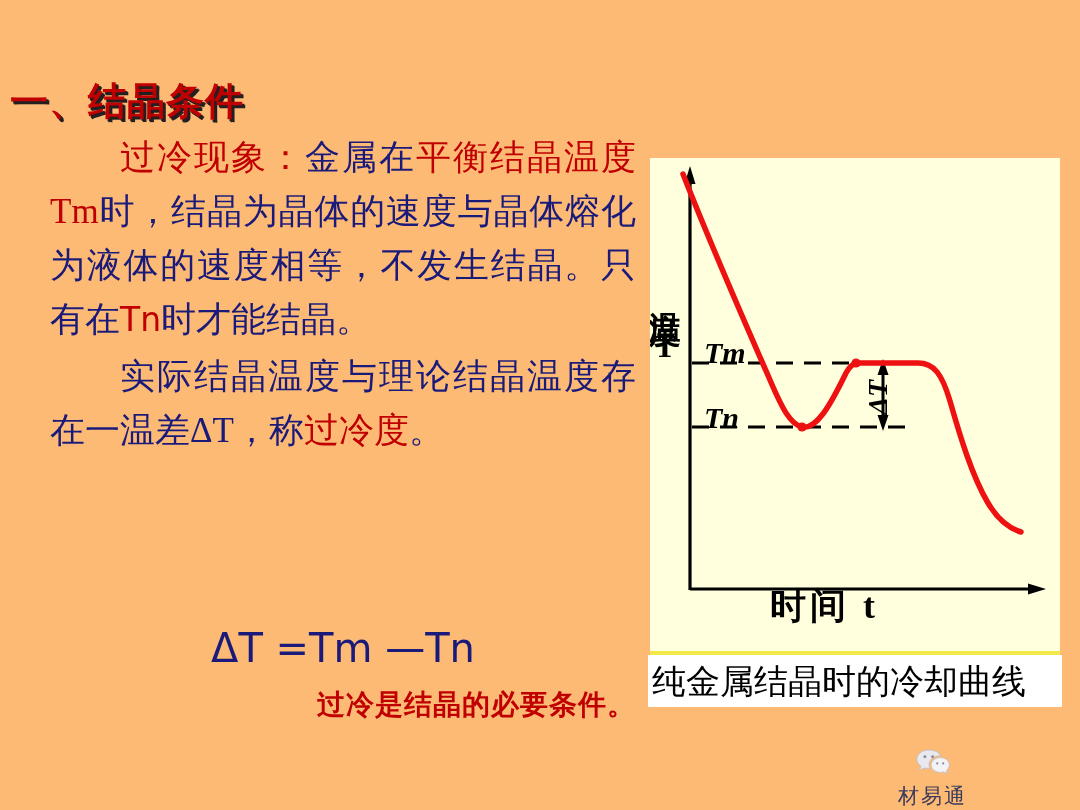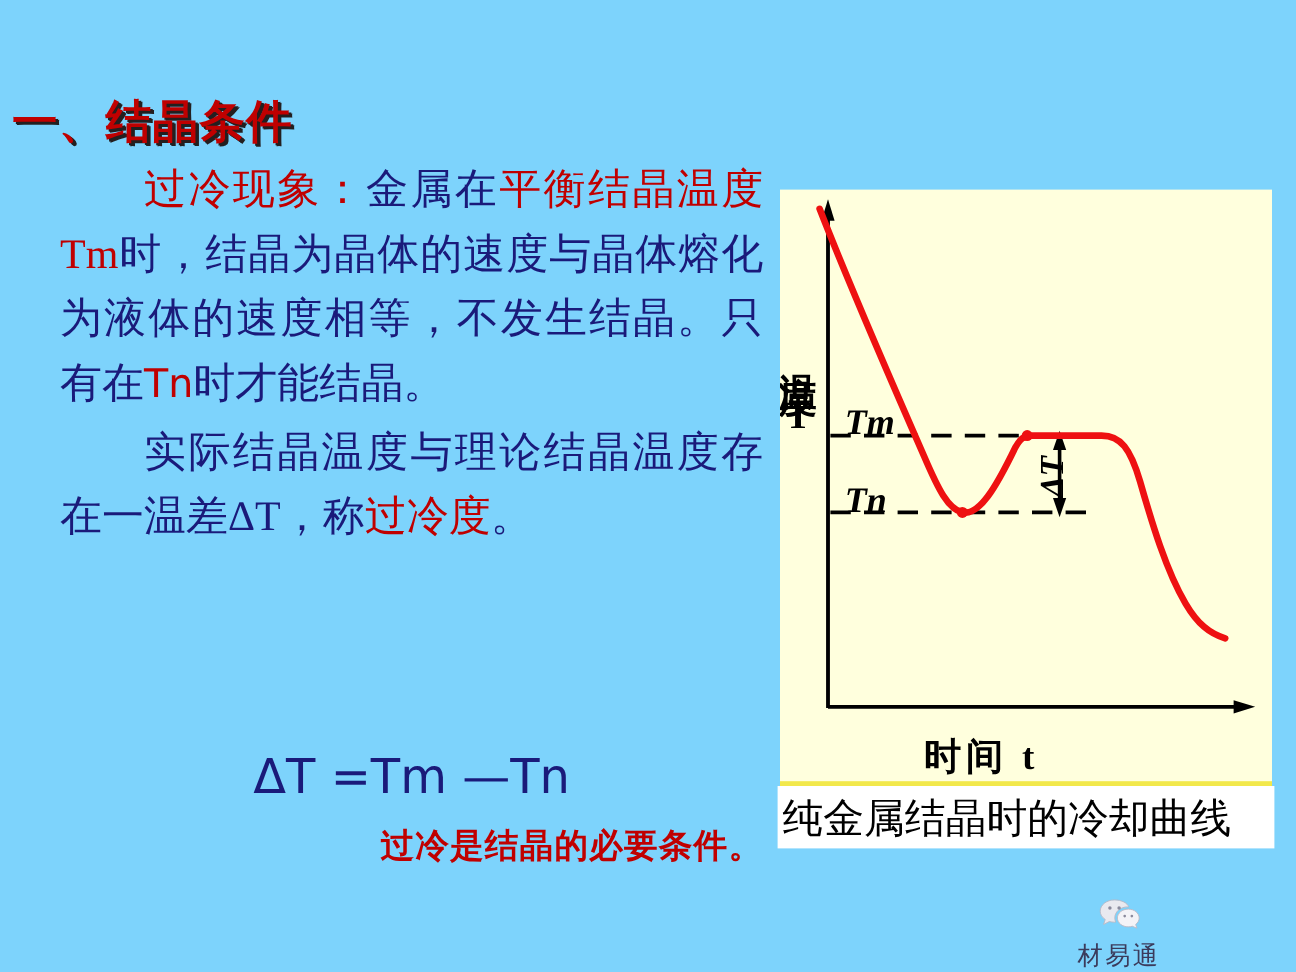--- a/index.html
+++ b/index.html
@@ -4,21 +4,21 @@
 <style>
   html, body {
     margin: 0;
     padding: 0;
     background: #ffffff;
   }
   #slide {
     position: relative;
     width: 1080px;
     height: 810px;
-    background: #7dd3fc;
+    background: #fdba74;
     overflow: hidden;
     font-family: "Liberation Serif", "DejaVu Serif", serif;
   }
 
   
   #title {
     position: absolute;
     left: 10px;
     top: 76px;
     font-family: "DejaVu Sans", "Liberation Sans", sans-serif;
@@ -100,22 +100,22 @@
     top: 128px;
     width: 40px;
     font-size: 32px;
     letter-spacing: 2px;
     writing-mode: vertical-rl;
     text-orientation: upright;
     white-space: nowrap;
   }
   #x-axis-label {
     left: 120px;
-    top: 452px;
-    font-size: 31px;
+    top: 424px;
+    font-size: 36px;
     letter-spacing: 4px;
     white-space: nowrap;
   }
   .tick-label {
     position: absolute;
     font-family: "Liberation Serif", "DejaVu Serif", serif;
     font-style: italic;
     font-weight: bold;
     font-size: 30px;
     color: #000000;

